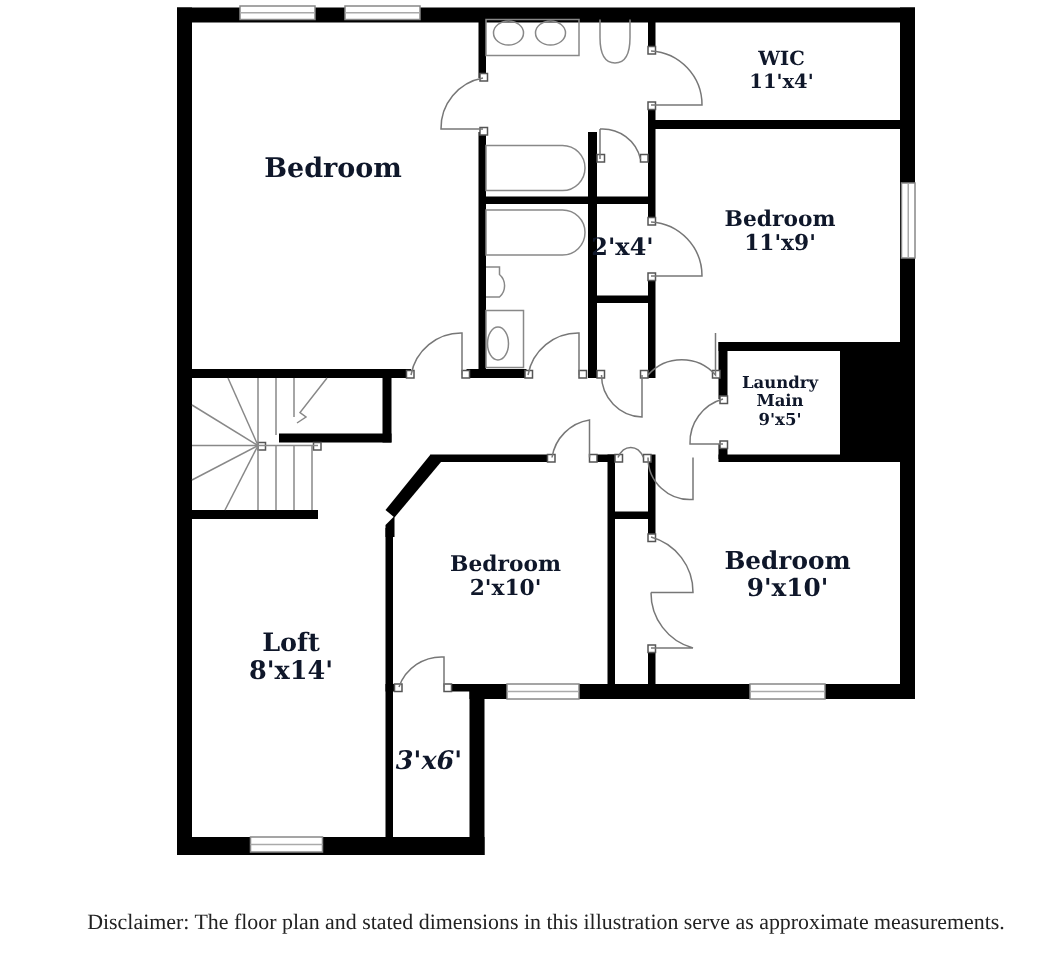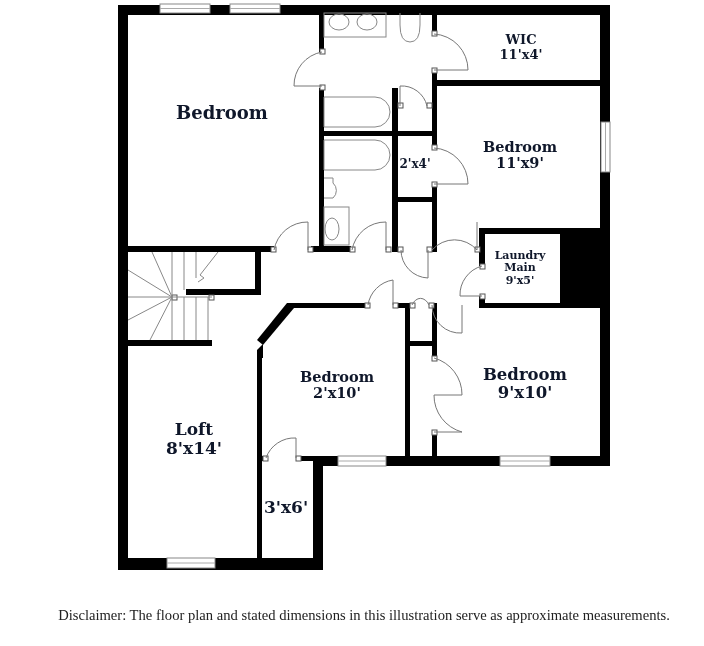--- a/index.html
+++ b/index.html
@@ -194,21 +194,21 @@
 <div class="room-label" style="left:521px; top:48px; font-size:13px;">
   <span>WIC</span>
   <span>11'x4'</span>
 </div>
 
 <div class="room-label" style="left:520px; top:155px; font-size:14.5px;">
   <span>Bedroom</span>
   <span>11'x9'</span>
 </div>
 
-<div class="room-label" style="left:415px; top:165px; font-size:12px;">
+<div class="room-label" style="left:415px; top:165px; font-size:16px;">
   <span>2'x4'</span>
 </div>
 
 <div class="room-label" style="left:520px; top:268px; font-size:11px;">
   <span>Laundry</span>
   <span>Main</span>
   <span>9'x5'</span>
 </div>
 
 <div class="room-label" style="left:337px; top:385px; font-size:14.5px;">
@@ -219,19 +219,19 @@
 <div class="room-label" style="left:525px; top:384px; font-size:16.5px;">
   <span>Bedroom</span>
   <span>9'x10'</span>
 </div>
 
 <div class="room-label" style="left:194px; top:439px; font-size:17px;">
   <span>Loft</span>
   <span>8'x14'</span>
 </div>
 
-<div class="room-label" style="left:286px; top:508px; font-size:17px;">
+<div class="room-label" style="left:286px; top:508px; font-size:17px;font-style:italic;">
   <span>3'x6'</span>
 </div>
 
 <div class="disclaimer">
   <span>Disclaimer: The floor plan and stated dimensions in this illustration serve as approximate measurements.</span>
 </div>
 
 </body></html>

